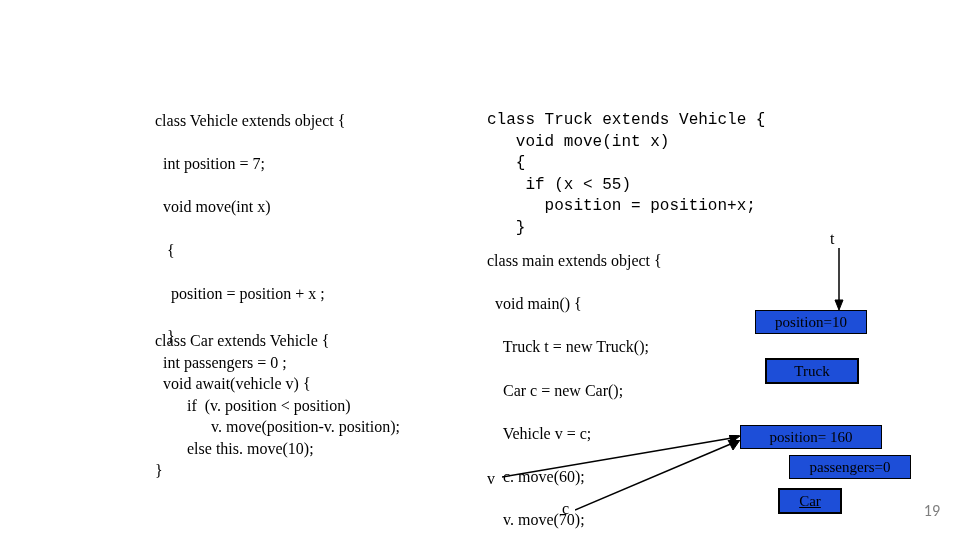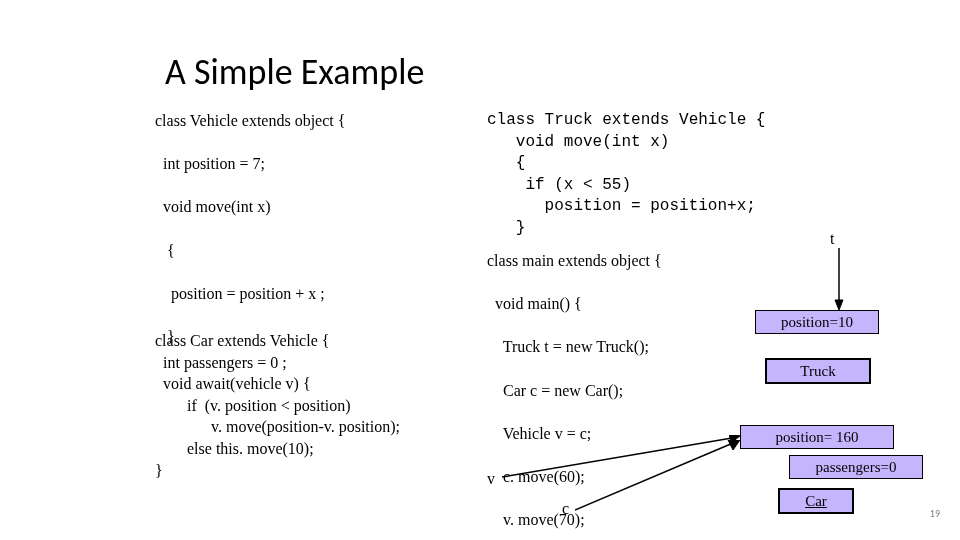--- a/index.html
+++ b/index.html
@@ -35,44 +35,44 @@
   .col-left  { left: 155px; top: 110px; width: 320px; }
   .col-left2 { left: 155px; top: 330px; width: 340px; }
   .col-right { left: 487px; top: 110px; width: 340px; font-family: Liberation Mono, monospace; }
   .col-right2{ left: 487px; top: 250px; width: 340px; }
 
   .pagenum {
     position: absolute;
     right: 20px;
     bottom: 20px;
     font-family: Calibri, Arial, sans-serif;
-    font-size: 10px;
+    font-size: 16px;
     color: #7f7f7f;
   }
 
   
   .diag {
     position: absolute;
     left: 730px;
     top: 230px;
     width: 200px;
     font-size: 16px;
   }
   .t-label {
     position: absolute;
     left: 100px;
     top: 0;
   }
   .box {
     position: absolute;
     border: 1.5px solid #000;
-    background: #c4b5fd;
+    background: #1d4ed8;
     text-align: center;
     font-size: 15px;
-    padding: 2px 6px;
+    padding: 2px 0;
     line-height: 1.2;
   }
   .box.pos10   { left: 25px;  top: 80px;  width: 110px; }
   .box.truck   { left: 35px;  top: 128px; width: 90px;  border-width: 2px; }
   .box.pos140  { left: 10px;  top: 195px; width: 140px; }
   .box.pass0   { left: 20px;  top: 225px; width: 120px; margin-left: 39px; }
   .box.car     { left: 48px;  top: 258px; width: 60px;  border-width: 2px; text-decoration: underline; }
 
   .v-label { position: absolute; left: -243px; top: 240px; }
   .c-label { position: absolute; left: -168px; top: 270px; }
@@ -82,21 +82,20 @@
     position: absolute;
     stroke: #000;
     fill: #000;
   }
 </style>
 </head>
 <body>
 
 <div class="slide">
 
-  <div class="title">A Simple Example</div>
 
   <div class="code col-left">class Vehicle extends object {
 
   int position = 7;
 
   void move(int x)
 
    {
 
     position = position + x ;

